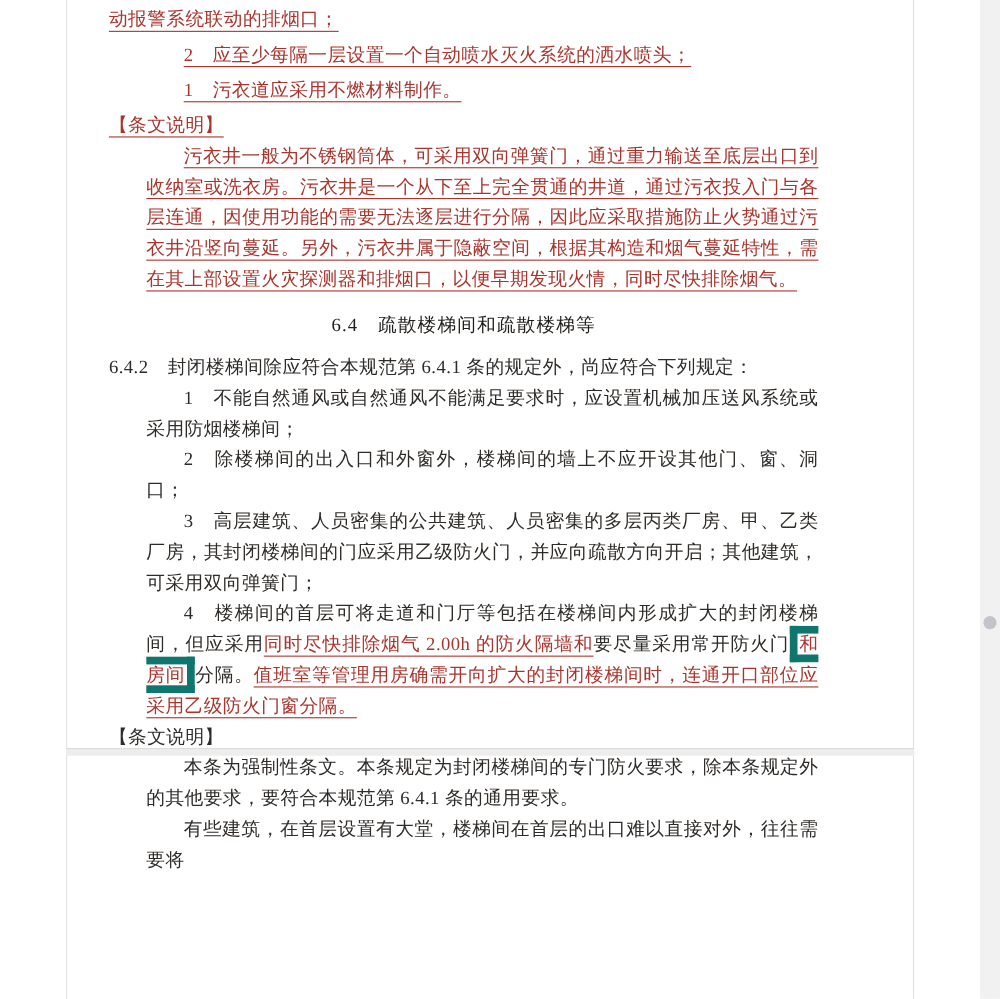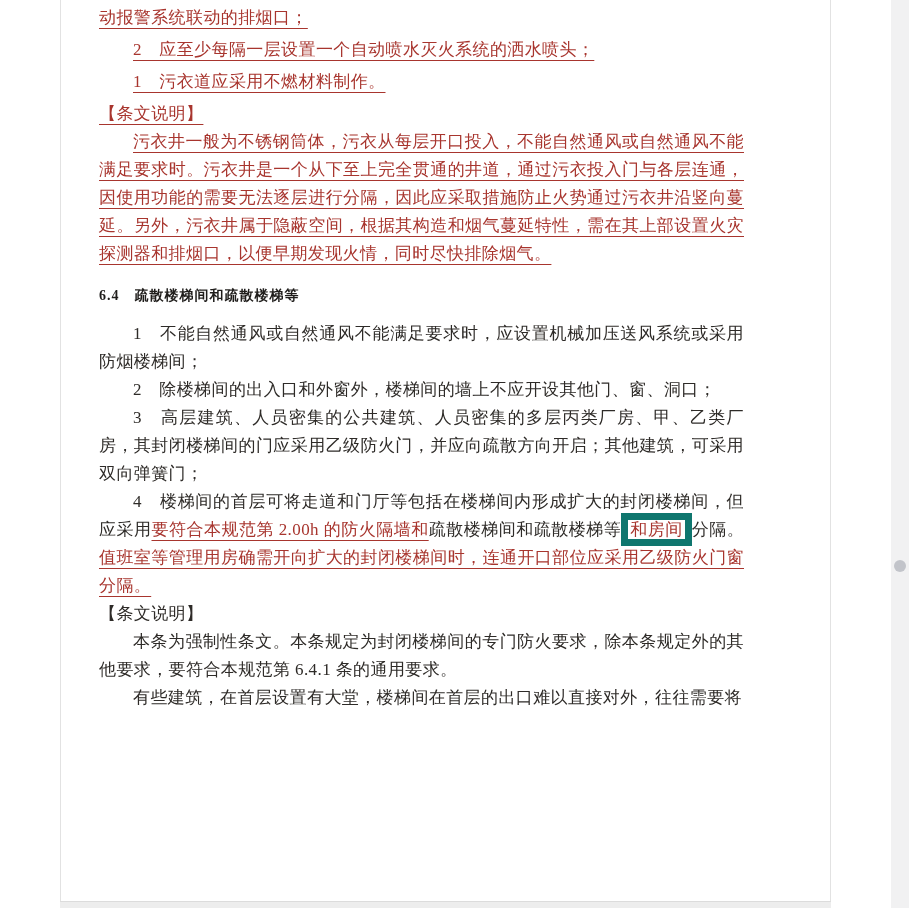--- a/index.html
+++ b/index.html
@@ -6,21 +6,21 @@
     --red:#a8352e;
     --ink:#2e2b28;
     --border:#e2e2e2;
   }
   *{box-sizing:border-box;}
   html,body{margin:0;padding:0;}
   body{
     width:909px;height:908px;overflow:hidden;background:#ffffff;
     font-family:"Liberation Serif","DejaVu Serif",serif;
   }
-  .screen{position:relative;width:909px;height:908px;background:#ffffff;}
+  .screen{position:relative;width:909px;height:687px;background:#ffffff;}
 
   
   .scroll-track{
     position:absolute;top:0;right:0;width:18px;height:908px;
     background:#f1f1f2;
   }
   .scroll-thumb{
     position:absolute;left:3px;top:560px;width:12px;height:12px;
     border-radius:50%;background:#c2c4ca;
   }
@@ -32,43 +32,43 @@
     border-left:1px solid var(--border);
     border-right:1px solid var(--border);
   }
   .content{
     padding:4px 86px 0 38px;
     font-size:17px;line-height:28px;letter-spacing:0.4px;
     color:var(--ink);
     text-align:justify;
   }
   .para{margin:0;text-align:justify;}
-  .indent{text-indent:2em;}
+  .indent{text-indent:2em;margin-left:34px;}
   .gap{margin-bottom:4px;}
 
   .red-u{
     color:var(--red);
     text-decoration:underline;
     text-decoration-color:var(--red);
     text-decoration-thickness:1px;
     text-underline-offset:5px;
   }
   .black{color:var(--ink);text-decoration:none;}
   .red-box{
     color:var(--red);
     border:7px solid #0f766e;
     padding:0 2px;
     text-decoration:none;
   }
 
   .section-heading{
     margin:14px 0 10px;
-    text-align:left;
-    font-weight:bold;
-    font-size:14px;
+    text-align:center;
+    font-weight:normal;
+    font-size:17px;
     color:#1f1d1b;
     letter-spacing:1px;
     text-indent:0;
   }
 
   
   .bottom-edge{
     position:absolute;left:60px;bottom:0;width:771px;height:7px;
     background:#ededed;border-top:1px solid #dcdcdc;
   }
@@ -83,32 +83,33 @@
 
       <p class="para red-u gap"><span>动报警系统联动的排烟口；</span></p>
 
       <p class="para red-u indent gap"><span>2　应至少每隔一层设置一个自动喷水灭火系统的洒水喷头；</span></p>
 
 
       <p class="para red-u indent gap"><span>1　污衣道应采用不燃材料制作。</span></p>
 
       <p class="para red-u"><span>【条文说明】</span></p>
 
-      <p class="para red-u indent"><span>污衣井一般为不锈钢筒体，污衣从每层开口投入，不能自然通风或自然通风不能满足要求时。污衣井是一个从下至上完全贯通的井道，通过污衣投入门与各层连通，因使用功能的需要无法逐层进行分隔，因此应采取措施防止火势通过污衣井沿竖向蔓延。另外，污衣井属于隐蔽空间，根据其构造和烟气蔓延特性，需在其上部设置火灾探测器和排烟口，以便早期发现火情，同时尽快排除烟气。</span></p>
+      <p class="para red-u indent"><span>污衣井一般为不锈钢筒体，可采用双向弹簧门，通过重力输送至底层出口到收纳室或洗衣房。污衣井是一个从下至上完全贯通的井道，通过污衣投入门与各层连通，因使用功能的需要无法逐层进行分隔，因此应采取措施防止火势通过污衣井沿竖向蔓延。另外，污衣井属于隐蔽空间，根据其构造和烟气蔓延特性，需在其上部设置火灾探测器和排烟口，以便早期发现火情，同时尽快排除烟气。</span></p>
 
       <h2 class="section-heading">6.4　疏散楼梯间和疏散楼梯等</h2>
 
+      <p class="para black"><span>6.4.2　封闭楼梯间除应符合本规范第 6.4.1 条的规定外，尚应符合下列规定：</span></p>
 
       <p class="para black indent"><span>1　不能自然通风或自然通风不能满足要求时，应设置机械加压送风系统或采用防烟楼梯间；</span></p>
 
       <p class="para black indent"><span>2　除楼梯间的出入口和外窗外，楼梯间的墙上不应开设其他门、窗、洞口；</span></p>
 
       <p class="para black indent"><span>3　高层建筑、人员密集的公共建筑、人员密集的多层丙类厂房、甲、乙类厂房，其封闭楼梯间的门应采用乙级防火门，并应向疏散方向开启；其他建筑，可采用双向弹簧门；</span></p>
 
-      <p class="para indent"><span class="black">4　楼梯间的首层可将走道和门厅等包括在楼梯间内形成扩大的封闭楼梯间，但应采用</span><span class="red-u">要符合本规范第 2.00h 的防火隔墙和</span><span class="black">疏散楼梯间和疏散楼梯等</span><span class="red-box">和房间</span><span class="black">分隔。</span><span class="red-u">值班室等管理用房确需开向扩大的封闭楼梯间时，连通开口部位应采用乙级防火门窗分隔。</span></p>
+      <p class="para indent"><span class="black">4　楼梯间的首层可将走道和门厅等包括在楼梯间内形成扩大的封闭楼梯间，但应采用</span><span class="red-u">同时尽快排除烟气 2.00h 的防火隔墙和</span><span class="black">要尽量采用常开防火门</span><span class="red-box">和房间</span><span class="black">分隔。</span><span class="red-u">值班室等管理用房确需开向扩大的封闭楼梯间时，连通开口部位应采用乙级防火门窗分隔。</span></p>
 
       <p class="para black"><span>【条文说明】</span></p>
 
       <p class="para black indent"><span>本条为强制性条文。本条规定为封闭楼梯间的专门防火要求，除本条规定外的其他要求，要符合本规范第 6.4.1 条的通用要求。</span></p>
 
 
       <p class="para black indent"><span>有些建筑，在首层设置有大堂，楼梯间在首层的出口难以直接对外，往往需要将</span></p>
 
     </div>
   </div>

